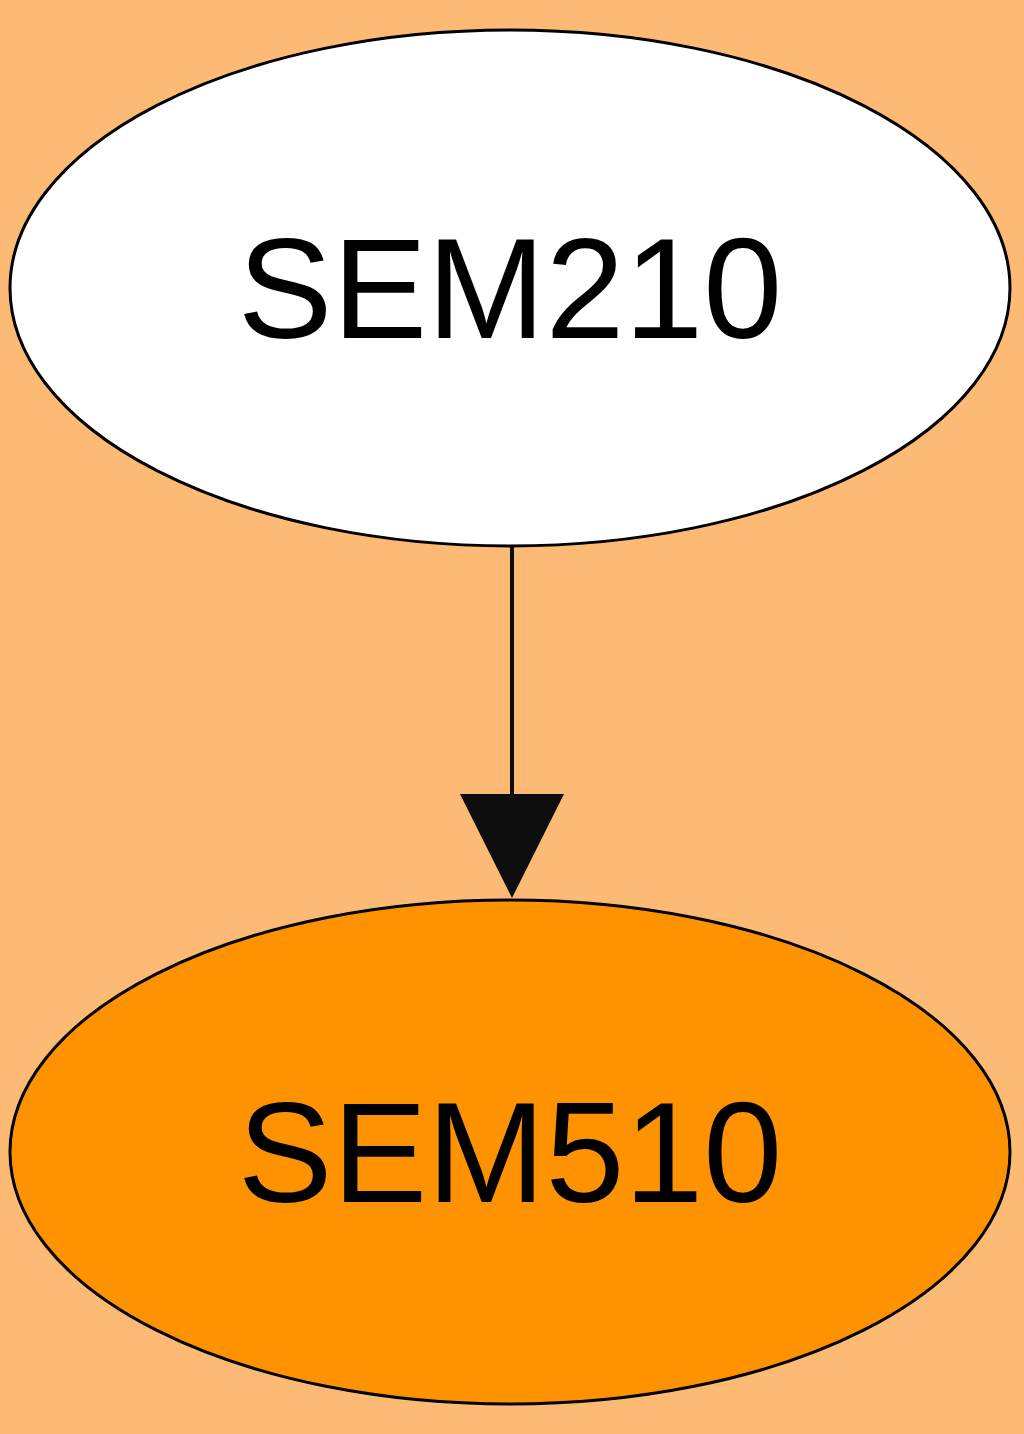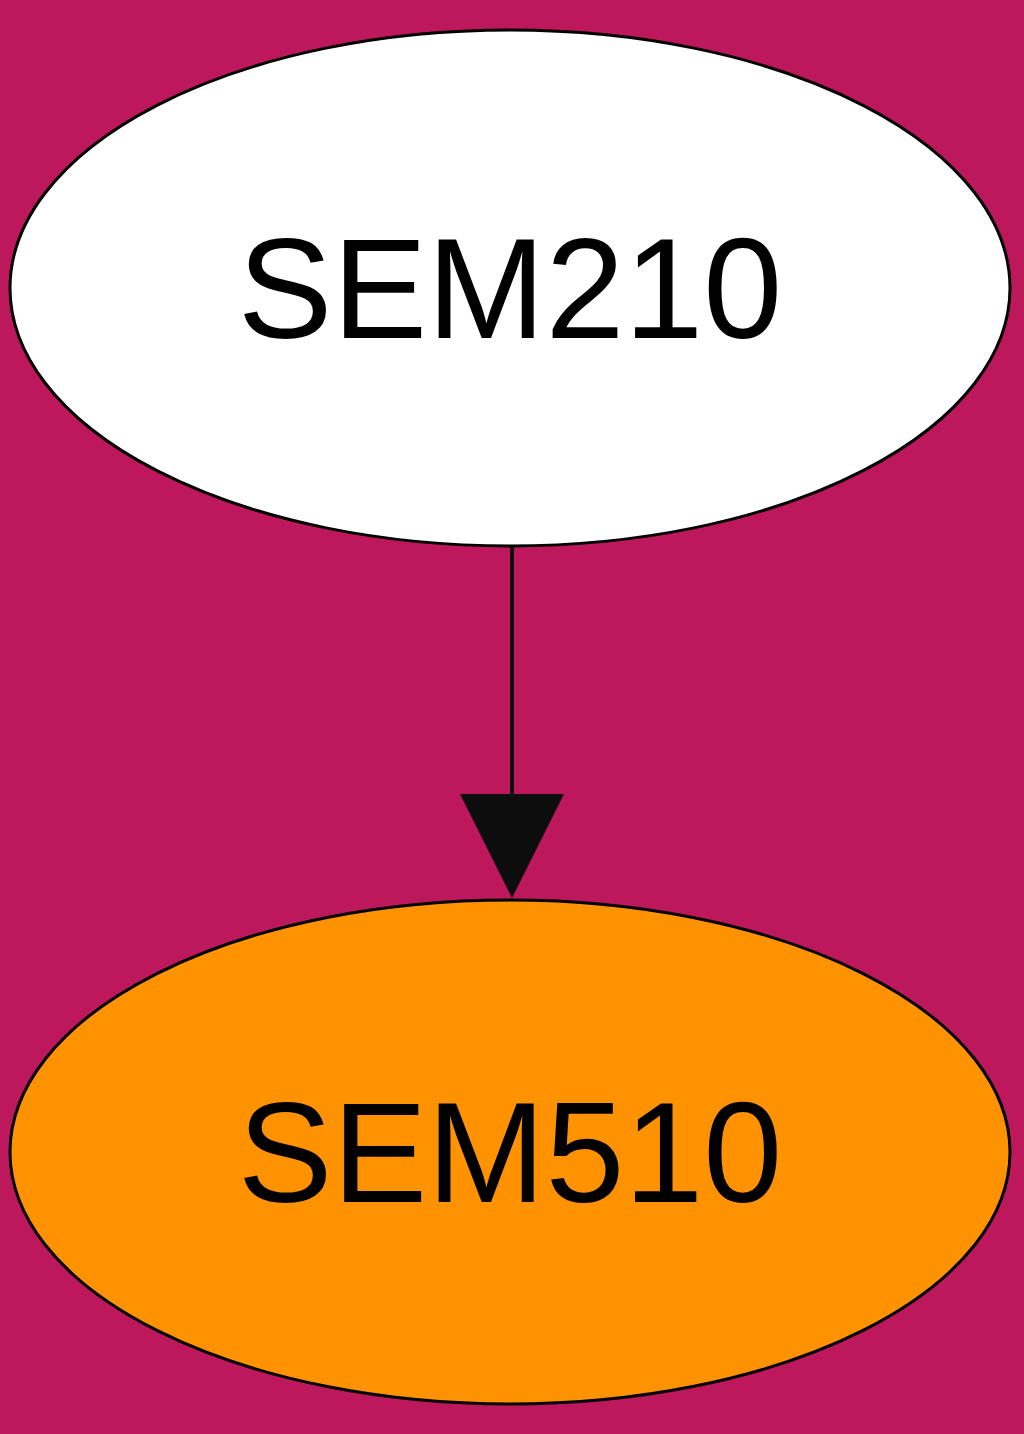--- a/index.html
+++ b/index.html
@@ -4,21 +4,21 @@
 <style>
   html, body {
     margin: 0;
     padding: 0;
     background: #ffffff;
   }
   .canvas {
     width: 1024px;
     height: 1434px;
     position: relative;
-    background: #be185d;
+    background: #fdba74;
     overflow: hidden;
   }
   svg {
     display: block;
   }
   .node-label {
     font-family: "Liberation Sans", sans-serif;
     font-size: 142px;
     fill: #000000;
   }

